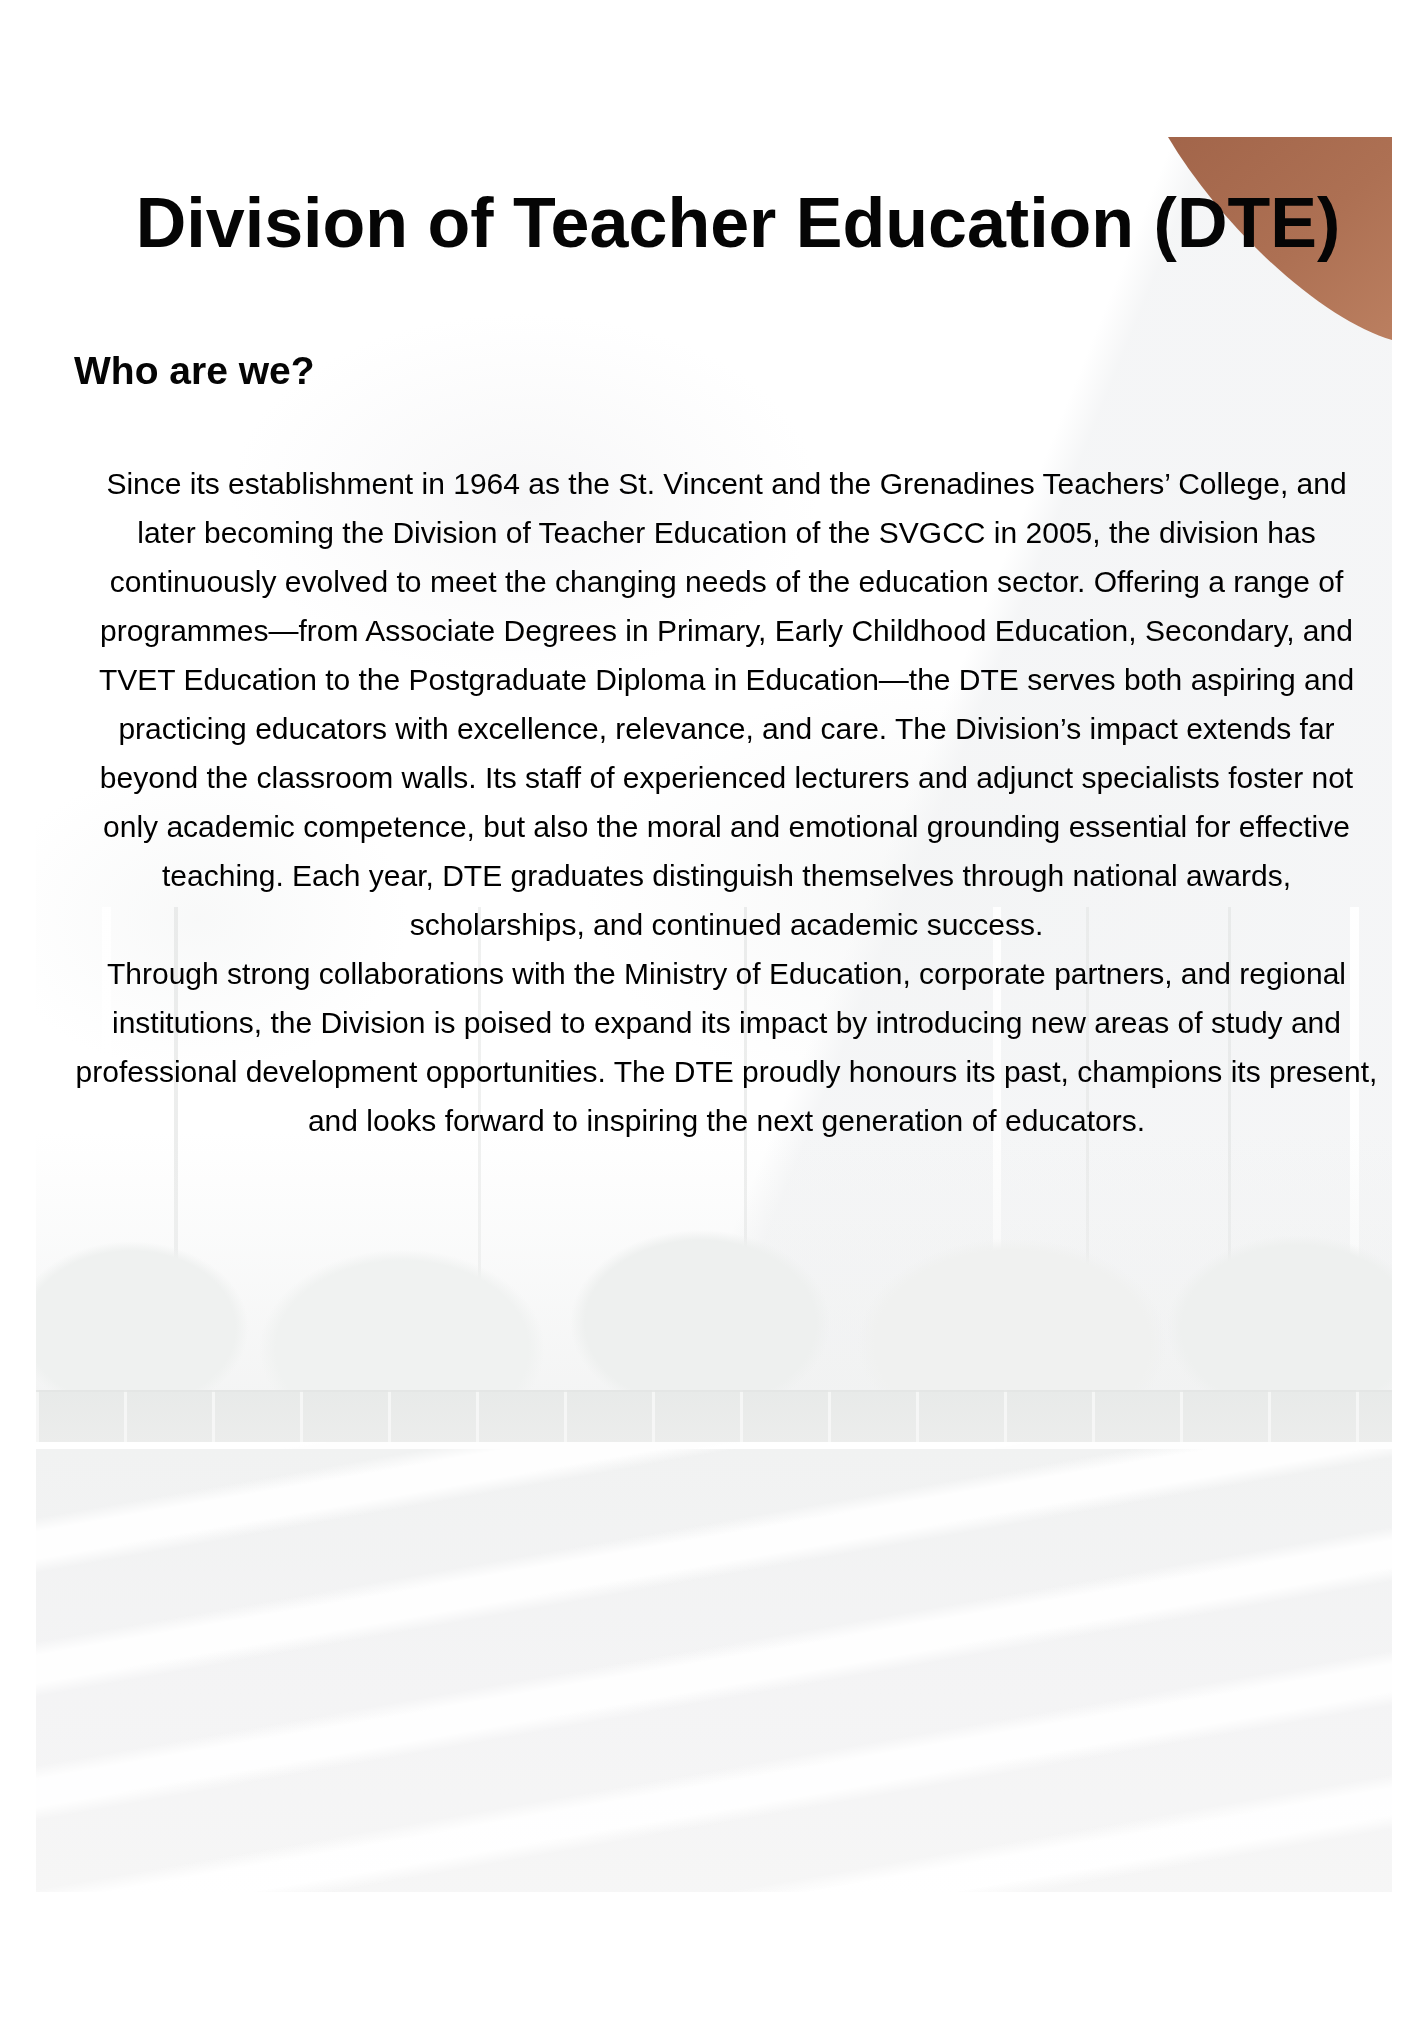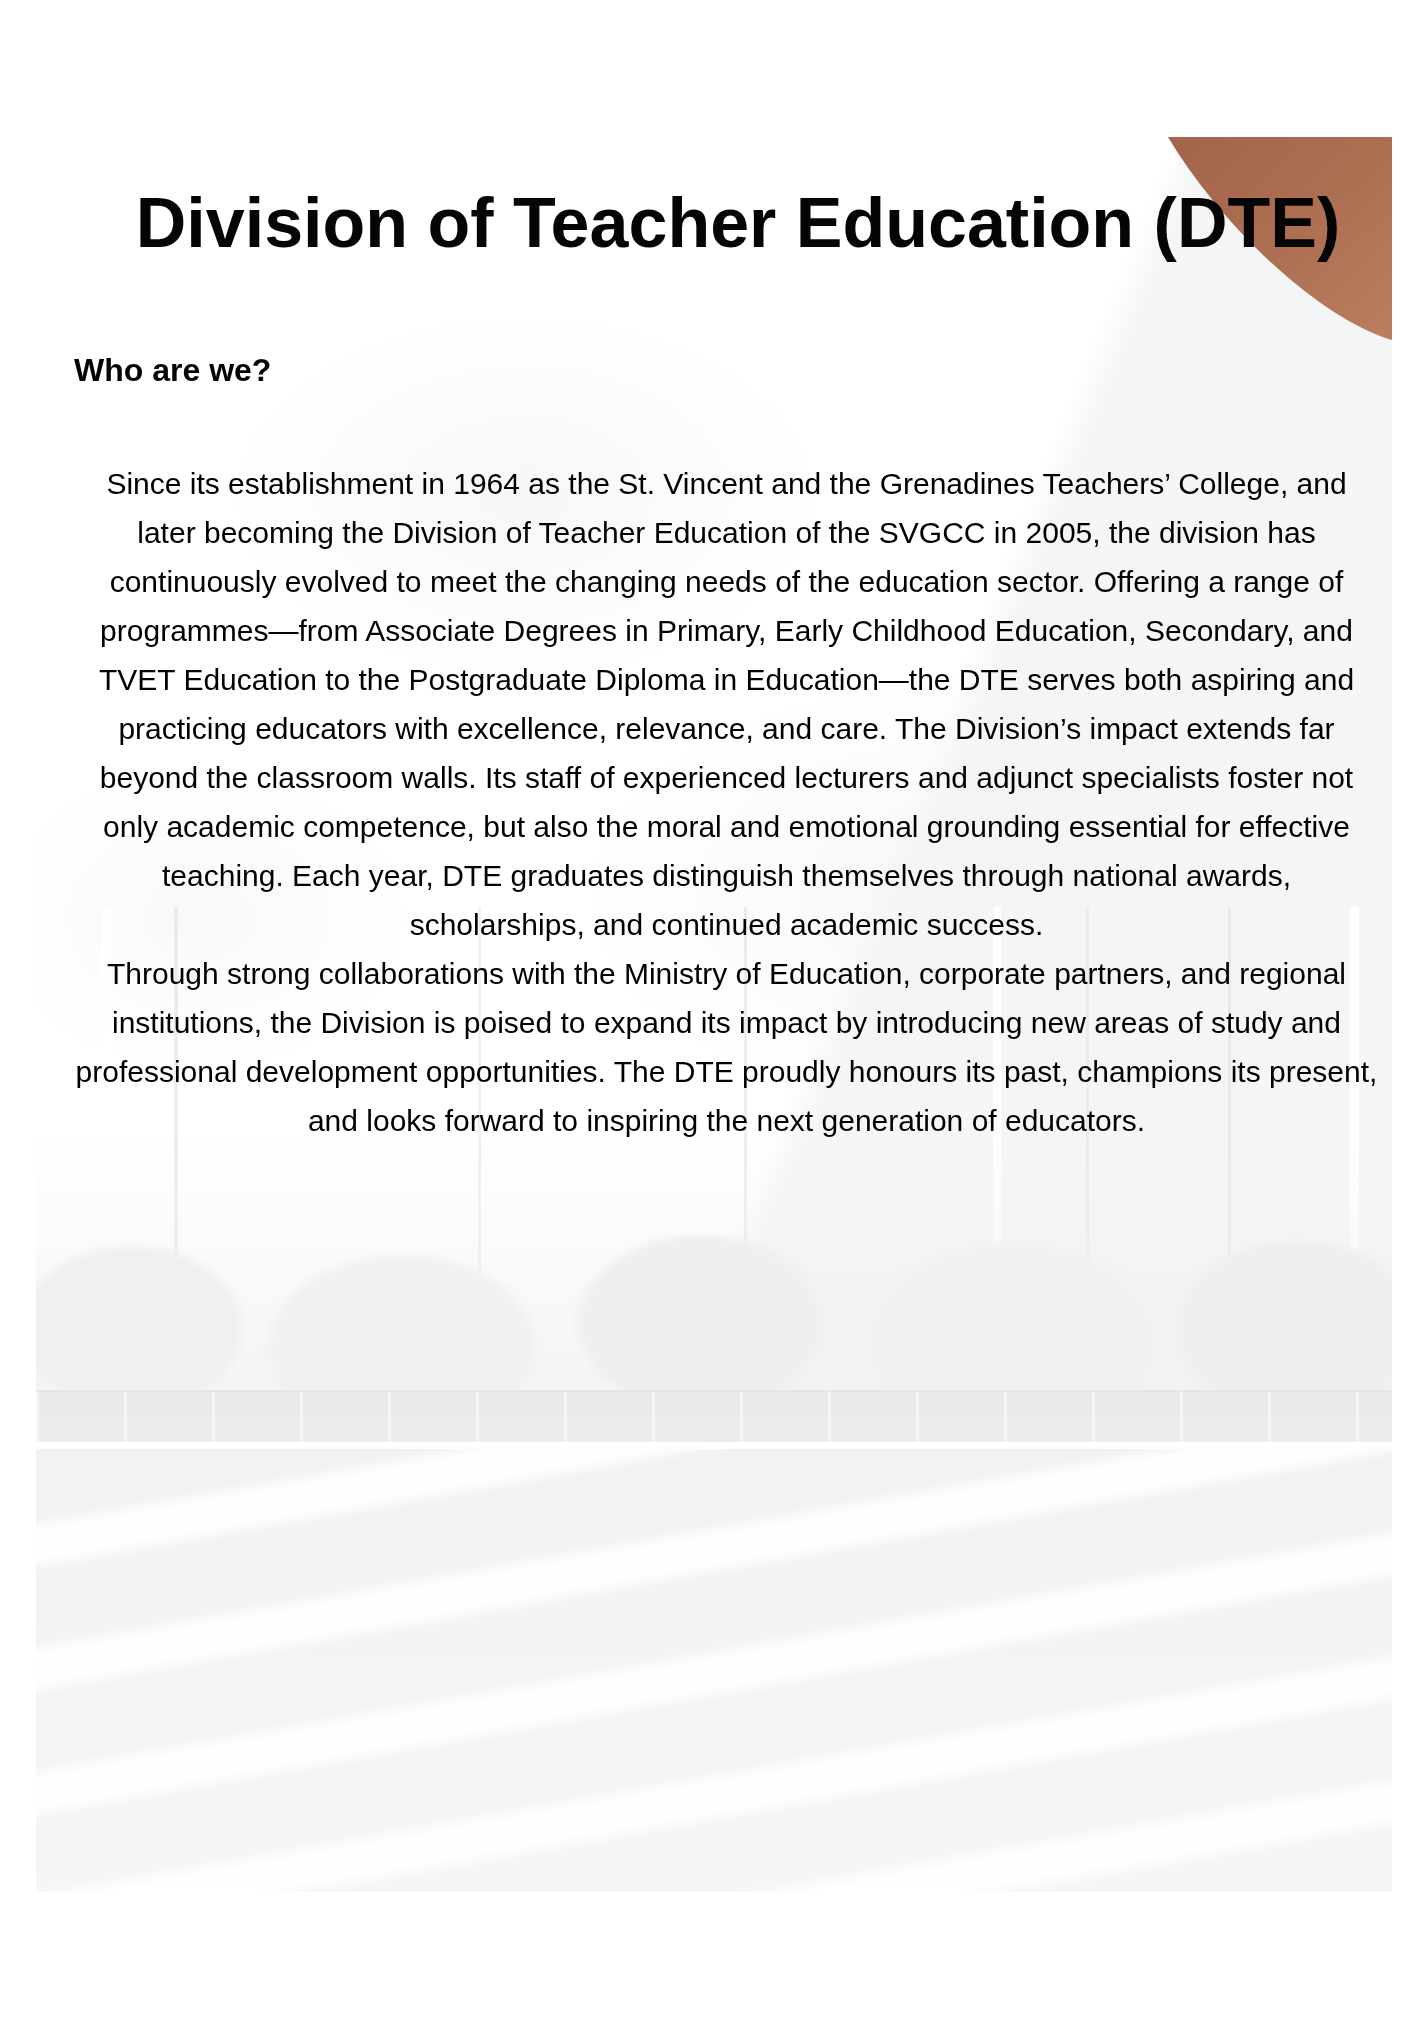--- a/index.html
+++ b/index.html
@@ -89,21 +89,21 @@
     line-height: 77px;
     letter-spacing: 0px;
     color: #050505;
     z-index: 3;
     white-space: nowrap;
   }
   .section-heading {
     position: absolute;
     left: 74px; top: 349px;
     margin: 0;
-    font-size: 32px;
+    font-size: 39px;
     font-weight: 700;
     line-height: 43px;
     color: #050505;
     z-index: 3;
   }
   .body-text {
     position: absolute;
     left: 74px; top: 459px;
     width: 1305px;
     z-index: 3;

